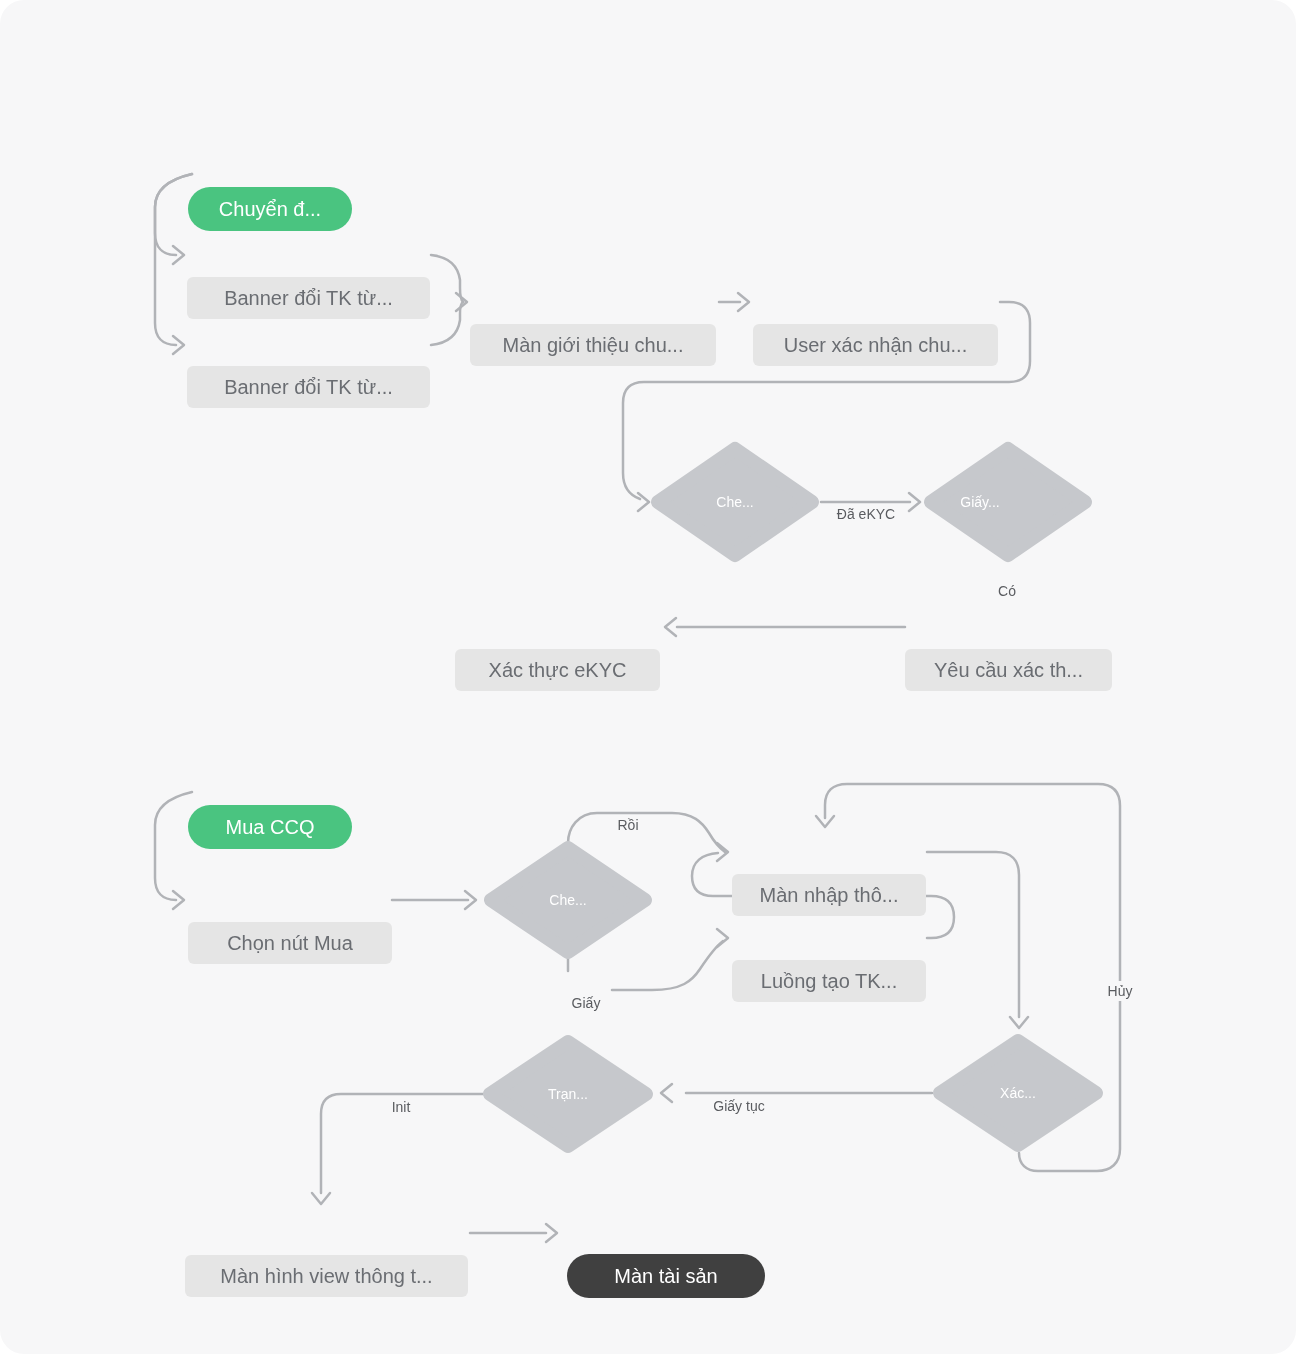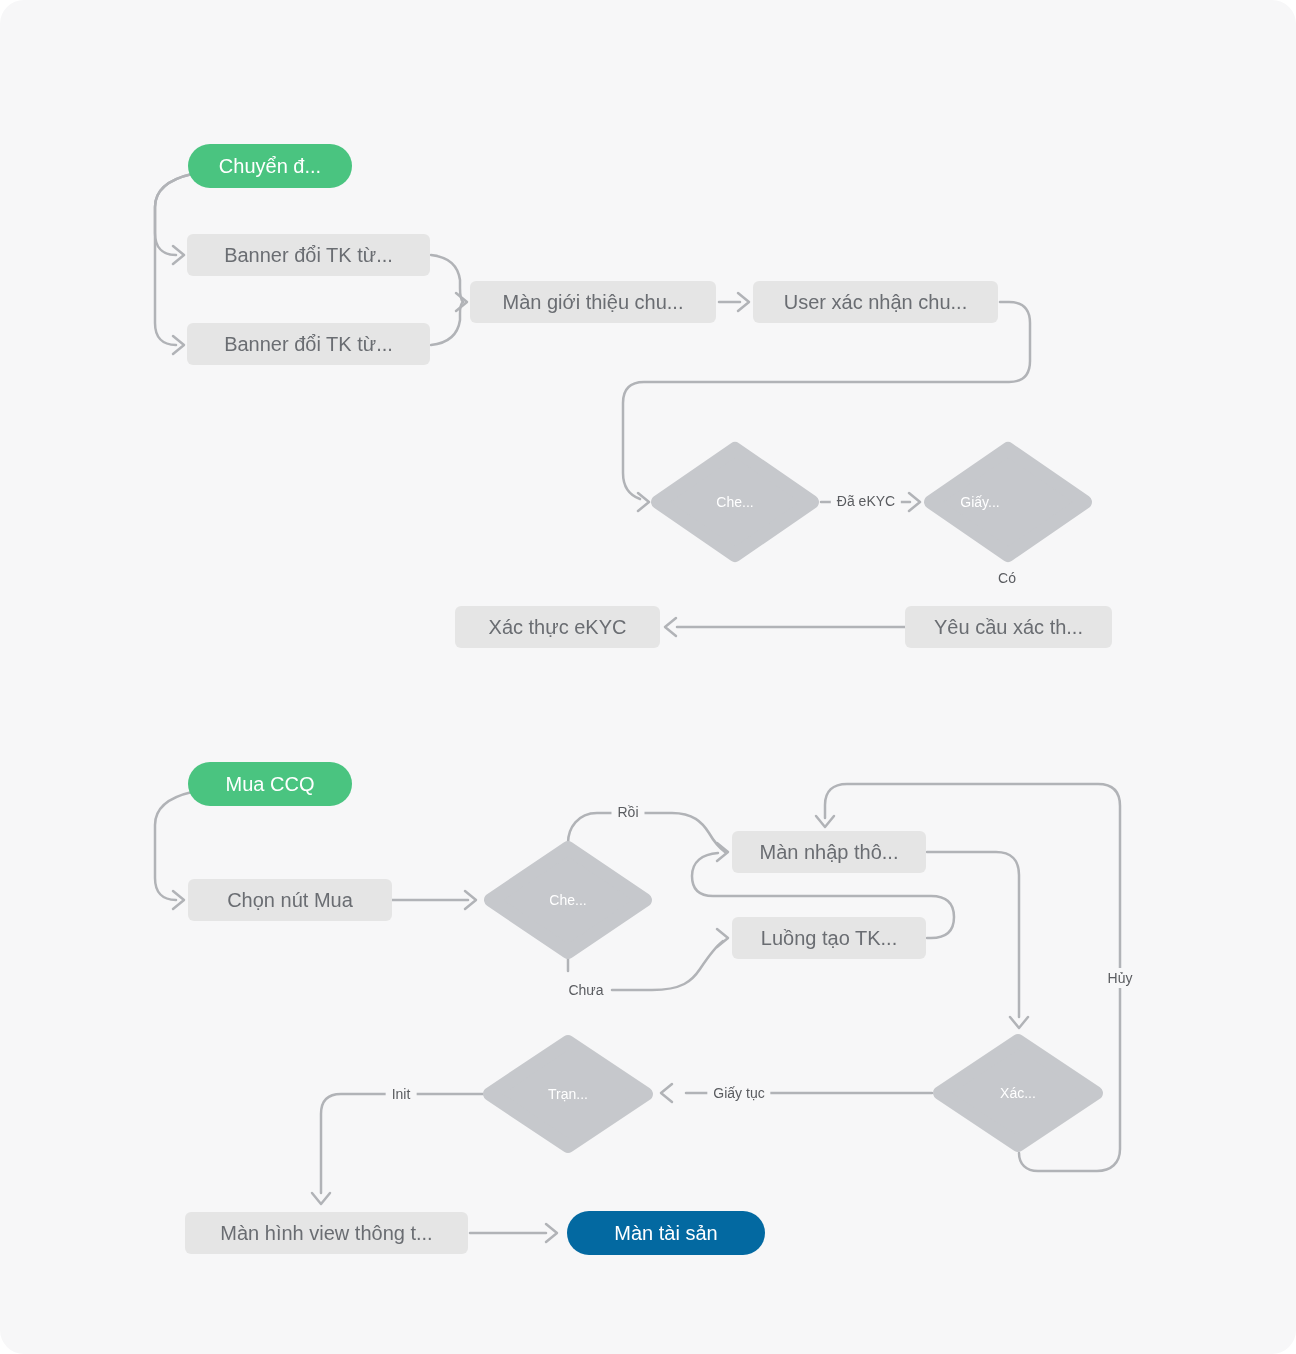--- a/index.html
+++ b/index.html
@@ -1,26 +1,26 @@
 <!DOCTYPE html>
 <html><head>
 <meta charset="utf-8">
 <style>
   html,body{margin:0;padding:0;background:#ffffff;font-family:"Liberation Sans","DejaVu Sans",sans-serif;}
   .canvas{position:relative;width:1296px;height:1354px;background:#F7F7F8;border-radius:24px;overflow:hidden;}
   svg.edges{position:absolute;left:0;top:0;}
   .node{position:absolute;display:flex;align-items:center;justify-content:center;
-        font-size:20px;color:#6A6D72;white-space:nowrap;box-sizing:border-box;}
+        font-size:20px;color:#6A6D72;white-space:nowrap;box-sizing:border-box;margin-top:43px;}
   .box{background:#e5e5e5;border-radius:6px;}
   .pill{border-radius:22px;color:#ffffff;}
   .pill.green{background:#4AC480;}
-  .pill.pink{background:#0369a1;}
+  .pill.pink{background:#404040;}
   .diamond-label{position:absolute;color:#ffffff;font-size:14px;transform:translate(-50%,-50%);white-space:nowrap;}
   .edge-label{position:absolute;transform:translate(-50%,-50%);font-size:14px;color:#5A5C60;
-              background:#F7F7F8;padding:2px 6px;white-space:nowrap;}
+              background:#F7F7F8;padding:2px 6px;white-space:nowrap;margin-top:13px;}
 </style>
 </head>
 <body>
 
 <div class="canvas">
 
   <svg class="edges" width="1296" height="1354" viewBox="0 0 1296 1354">
     <g fill="none" stroke="#B1B3B7" stroke-width="2.5" stroke-linecap="round" stroke-linejoin="round">
 
       <path d="M 192,174 C 166,180 155,191 155,207 L 155,233 C 155,247 162,255 176,255"></path>
@@ -89,18 +89,18 @@
   <div class="node box" style="left:732px;top:831px;width:194px;height:42px">Màn nhập thô...</div>
   <div class="node box" style="left:732px;top:917px;width:194px;height:42px">Luồng tạo TK...</div>
   <div class="node box" style="left:185px;top:1212px;width:283px;height:42px">Màn hình view thông t...</div>
   <div class="node pill pink" style="left:567px;top:1211px;width:198px;height:44px">Màn tài sản</div>
 
   <div class="diamond-label" style="left:568px;top:900px">Che...</div>
   <div class="diamond-label" style="left:1018px;top:1093px">Xác...</div>
   <div class="diamond-label" style="left:568px;top:1094px">Trạn...</div>
 
   <span class="edge-label" style="left:628px;top:812px">Rồi</span>
-  <span class="edge-label" style="left:586px;top:990px">Chưa</span>
+  <span class="edge-label" style="left:586px;top:990px">Giấy</span>
   <span class="edge-label" style="left:1120px;top:978px">Hủy</span>
   <span class="edge-label" style="left:739px;top:1093px">Giấy tục</span>
   <span class="edge-label" style="left:401px;top:1094px">Init</span>
 
 </div>
 
 </body></html>

